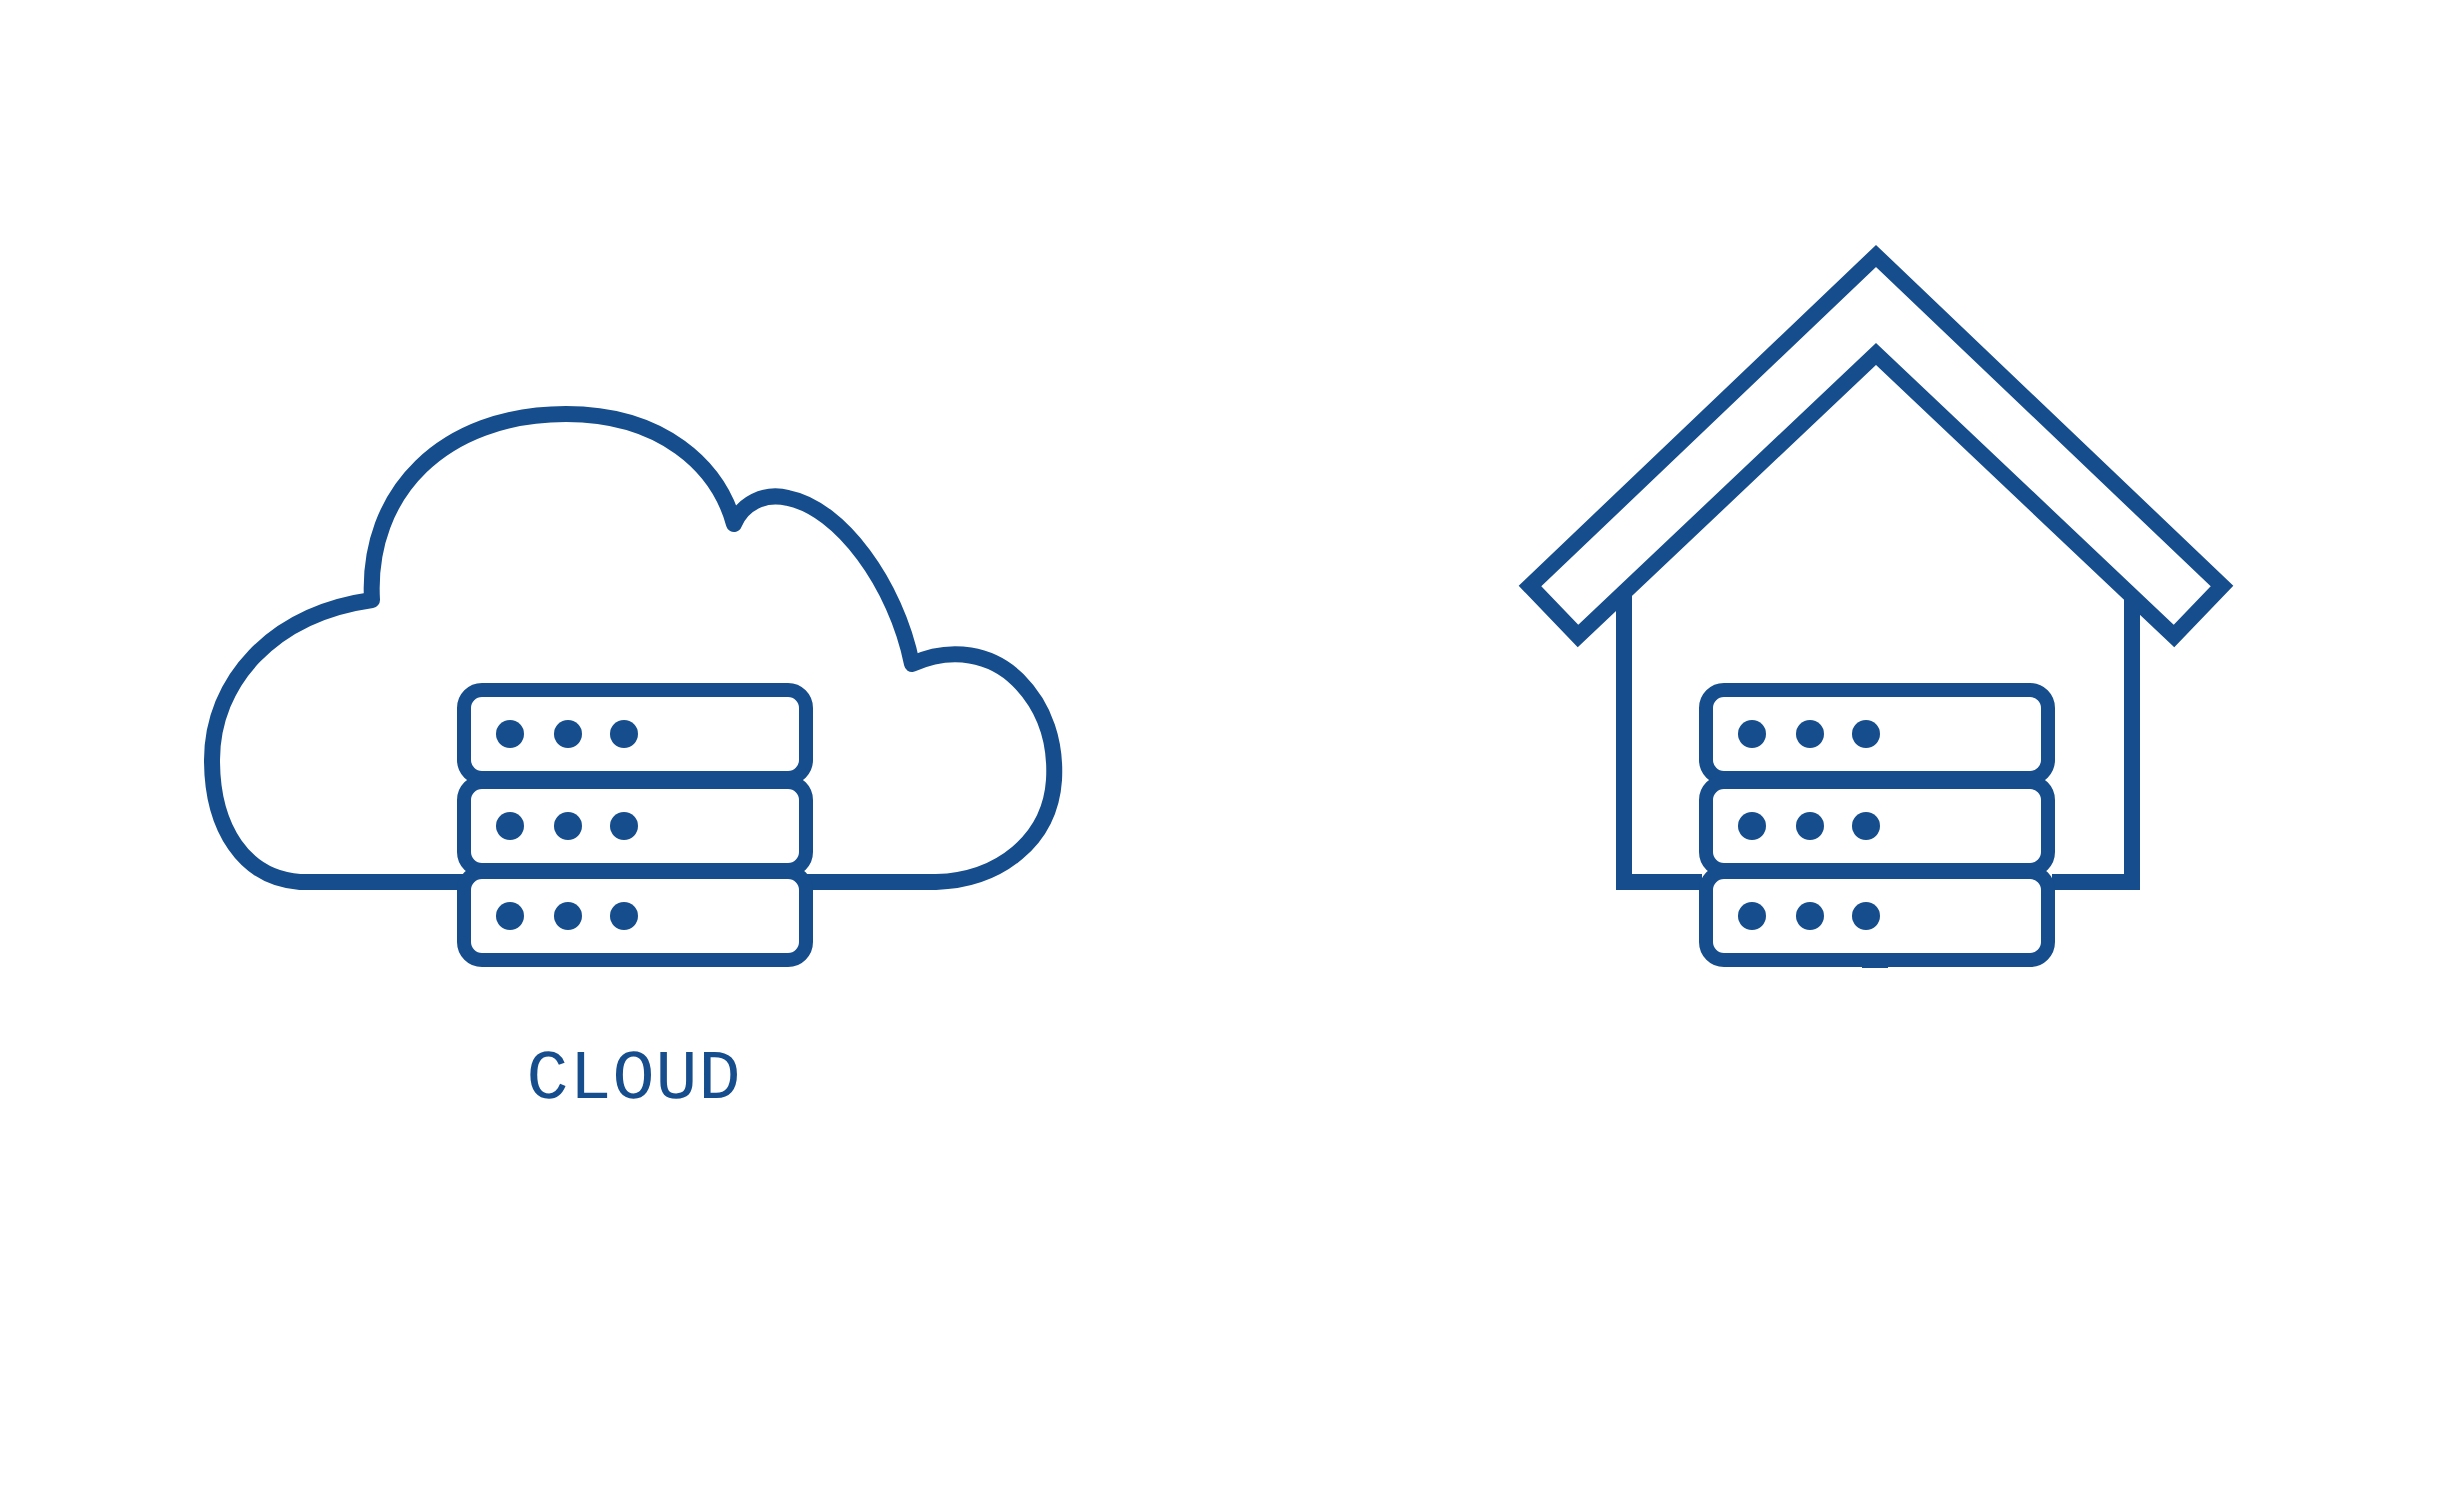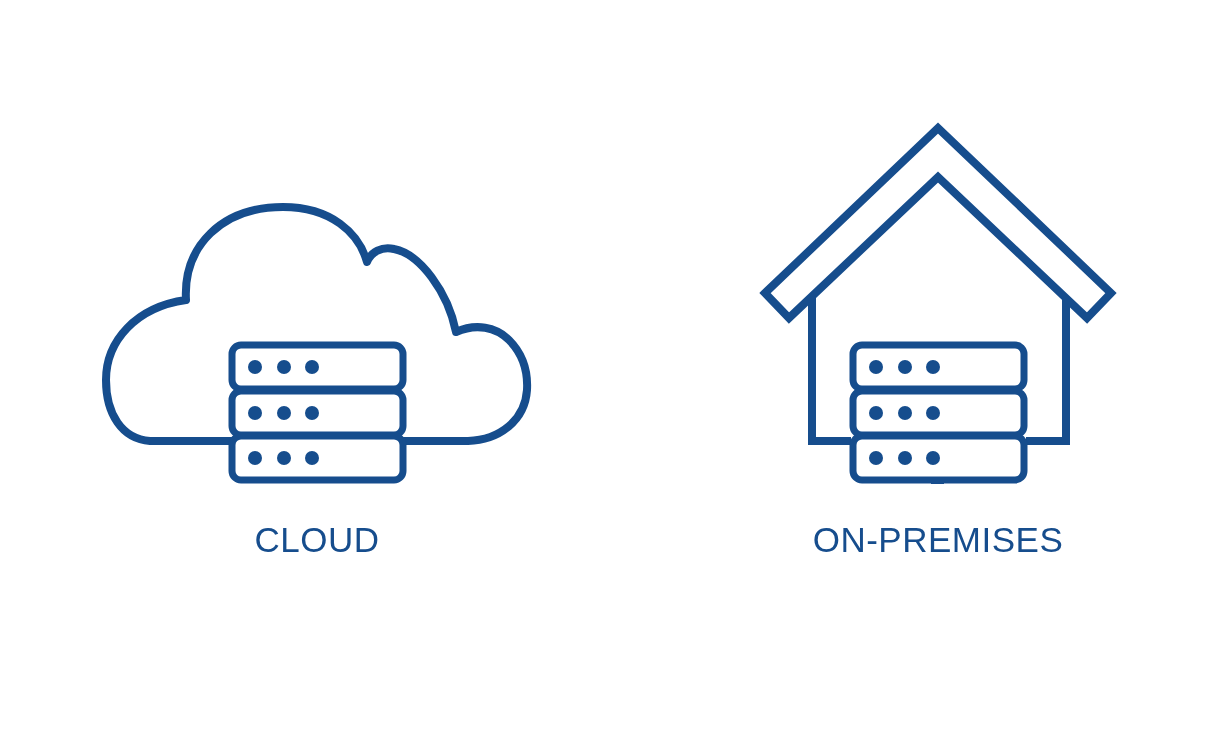--- a/index.html
+++ b/index.html
@@ -11,20 +11,21 @@
   html, body {
     width: 1224px; height: 748px;
     background: var(--bg);
     overflow: hidden;
     font-family: "Liberation Sans", sans-serif;
   }
   .canvas {
     position: relative;
     width: 1224px; height: 748px;
     background: var(--bg);
+    font-family: Liberation Mono, monospace;
   }
   .icon-layer {
     position: absolute;
     left: 0; top: 0;
     width: 1224px; height: 748px;
     display: block;
   }
   .item-label {
     position: absolute;
     top: 520px;
@@ -104,15 +105,14 @@
           <circle class="dot" cx="876" cy="458" r="7"></circle>
           <circle class="dot" cx="905" cy="458" r="7"></circle>
           <circle class="dot" cx="933" cy="458" r="7"></circle>
         </g>
       </g>
     </g>
   </svg>
 
   <div class="item-label label-cloud">CLOUD</div>
 
-  <div class="item-label label-onprem">ON-PREMISES</div>
 
 </div>
 
 </body></html>

